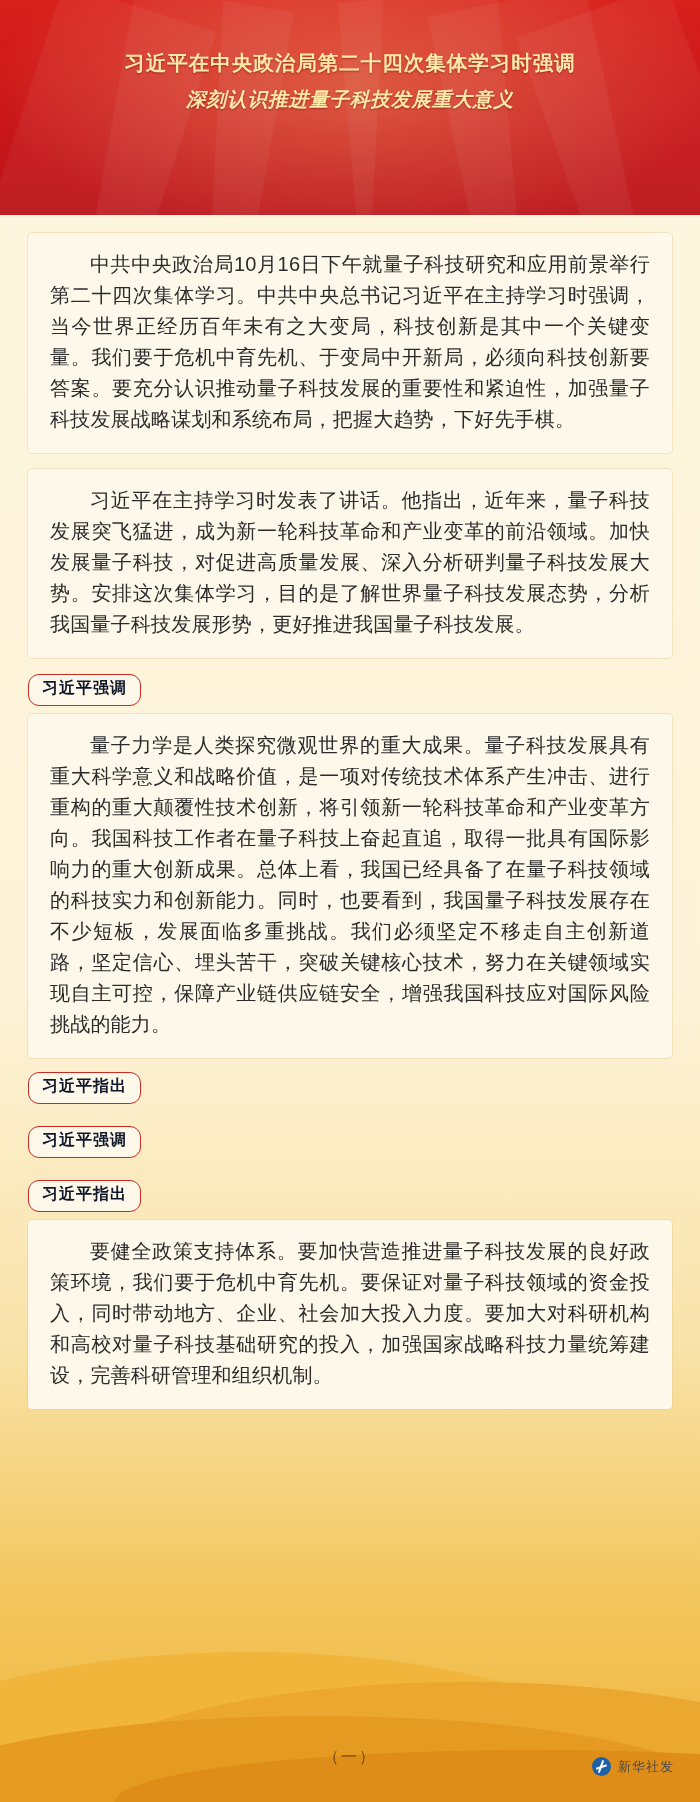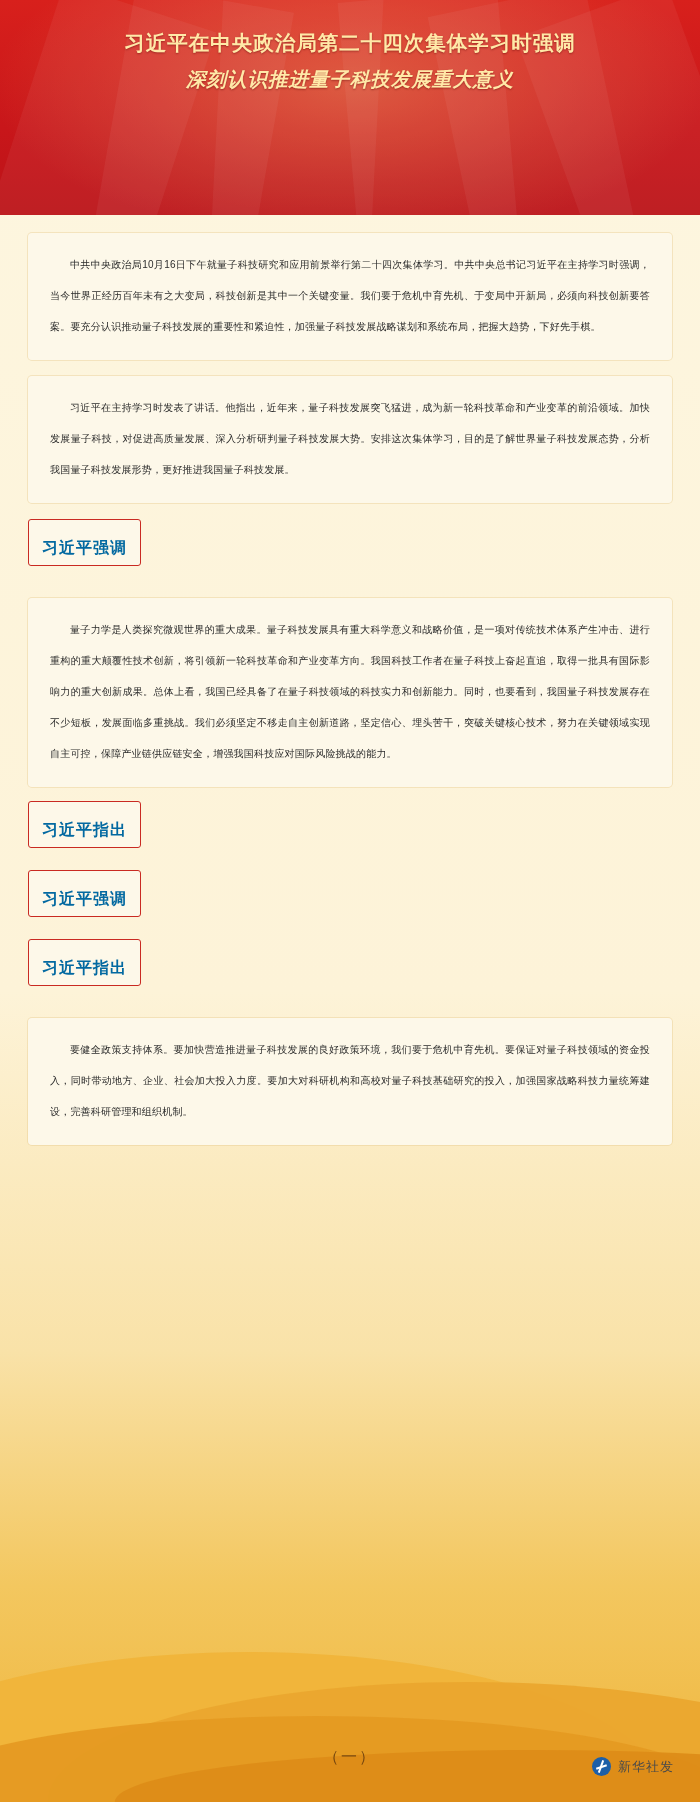--- a/index.html
+++ b/index.html
@@ -46,21 +46,21 @@
     top: 40%;
     width: 780px;
     height: 340px;
     margin-left: -390px;
     margin-top: -170px;
     background: radial-gradient(ellipse at center, rgba(255,210,120,0.30) 0%, rgba(214,32,28,0) 65%);
   }
   .banner-inner {
     position: relative;
     z-index: 3;
-    padding: 24px 40px 0 40px;
+    padding: 44px 40px 0 40px;
     text-align: center;
   }
   .banner-line {
     color: #ffe9a8;
     font-weight: bold;
     font-size: 20.5px;
     letter-spacing: 1px;
     line-height: 37px;
     text-shadow: 0 1px 2px rgba(90,0,0,0.45);
     white-space: nowrap;
@@ -76,44 +76,43 @@
   .para-card {
     background: #fdf8e9;
     border-radius: 4px;
     padding: 16px 22px 18px 22px;
     margin-bottom: 16px;
     box-shadow: 0 0 0 1px rgba(226,196,128,0.35);
   }
   .para-card p {
     margin: 0;
     color: #2b2b2b;
-    font-size: 10px;
+    font-size: 20px;
     line-height: 31px;
     text-indent: 2em;
     text-align: justify;
     letter-spacing: 0.2px;
   }
   .section {
     margin-bottom: 14px;
   }
   .tag {
     display: inline-block;
     border: 1.6px solid #c92a22;
-    color: #0369a1;
+    color: #0f172a;
     font-weight: bold;
     font-size: 16px;
     letter-spacing: 1px;
-    padding: 18px 13px 6px 13px;
-    border-radius: 3px;
+    padding: 3px 13px 6px 13px;
+    border-radius: 11px;
     background: #fdf8e9;
     margin-bottom: 8px;
   }
   .section .para-card {
     margin-bottom: 0;
-    margin-top: 24px;
   }
 
   
   .footer {
     position: absolute;
     left: 0;
     right: 0;
     bottom: 0;
     height: 250px;
     z-index: 2;

